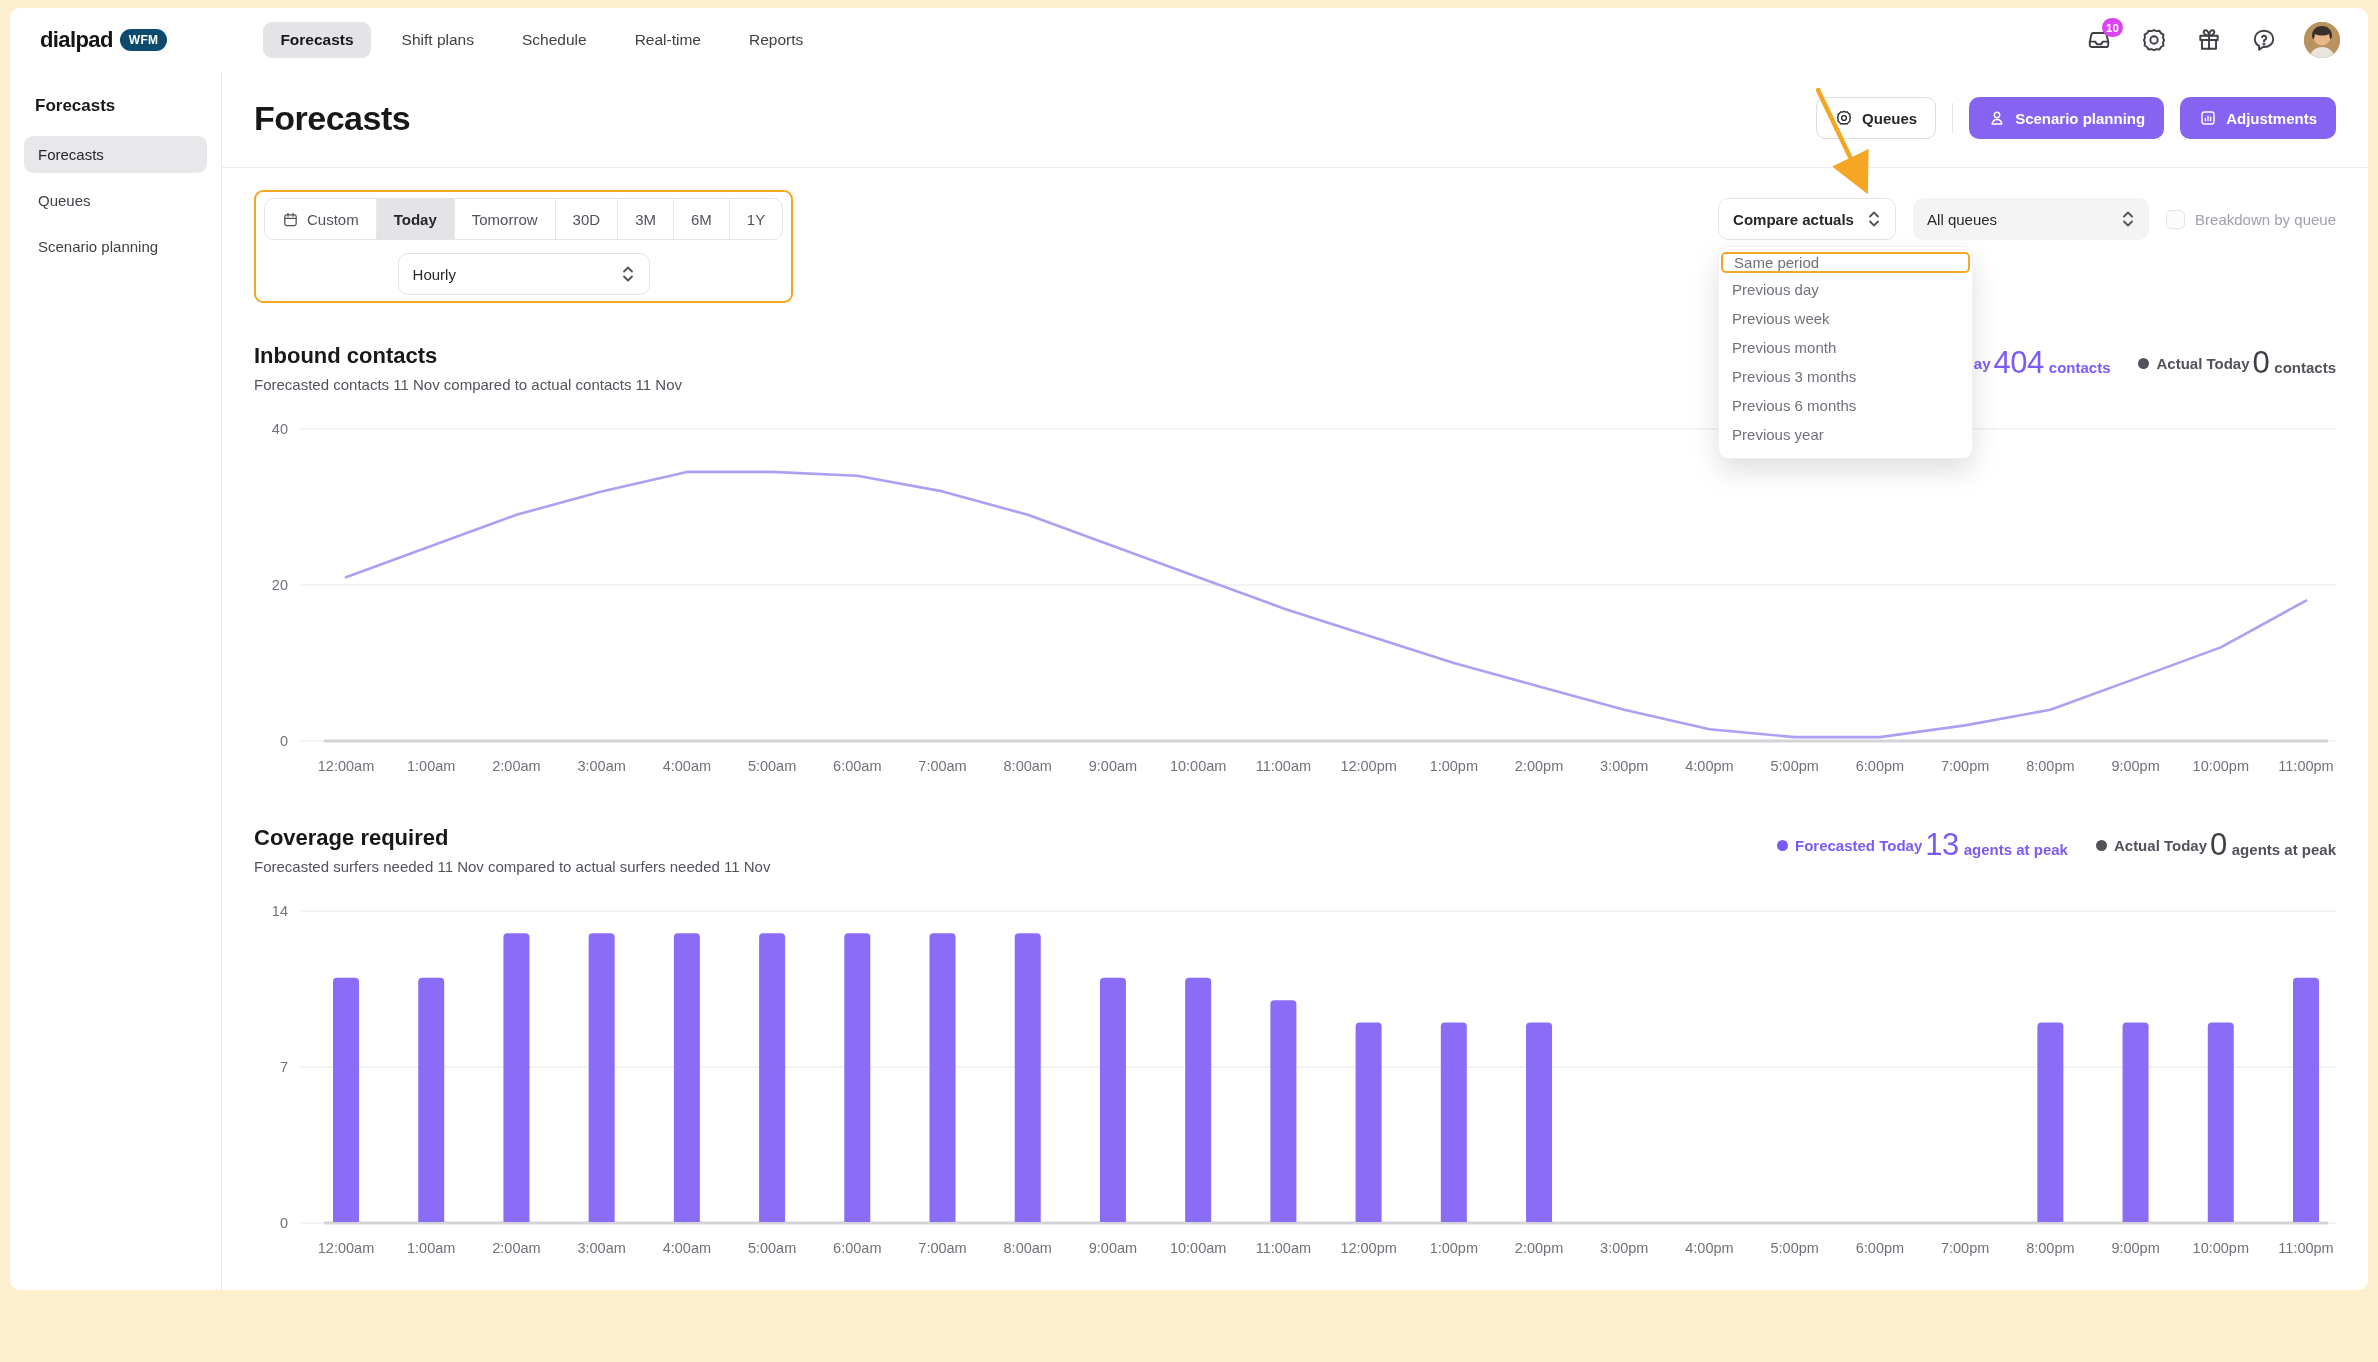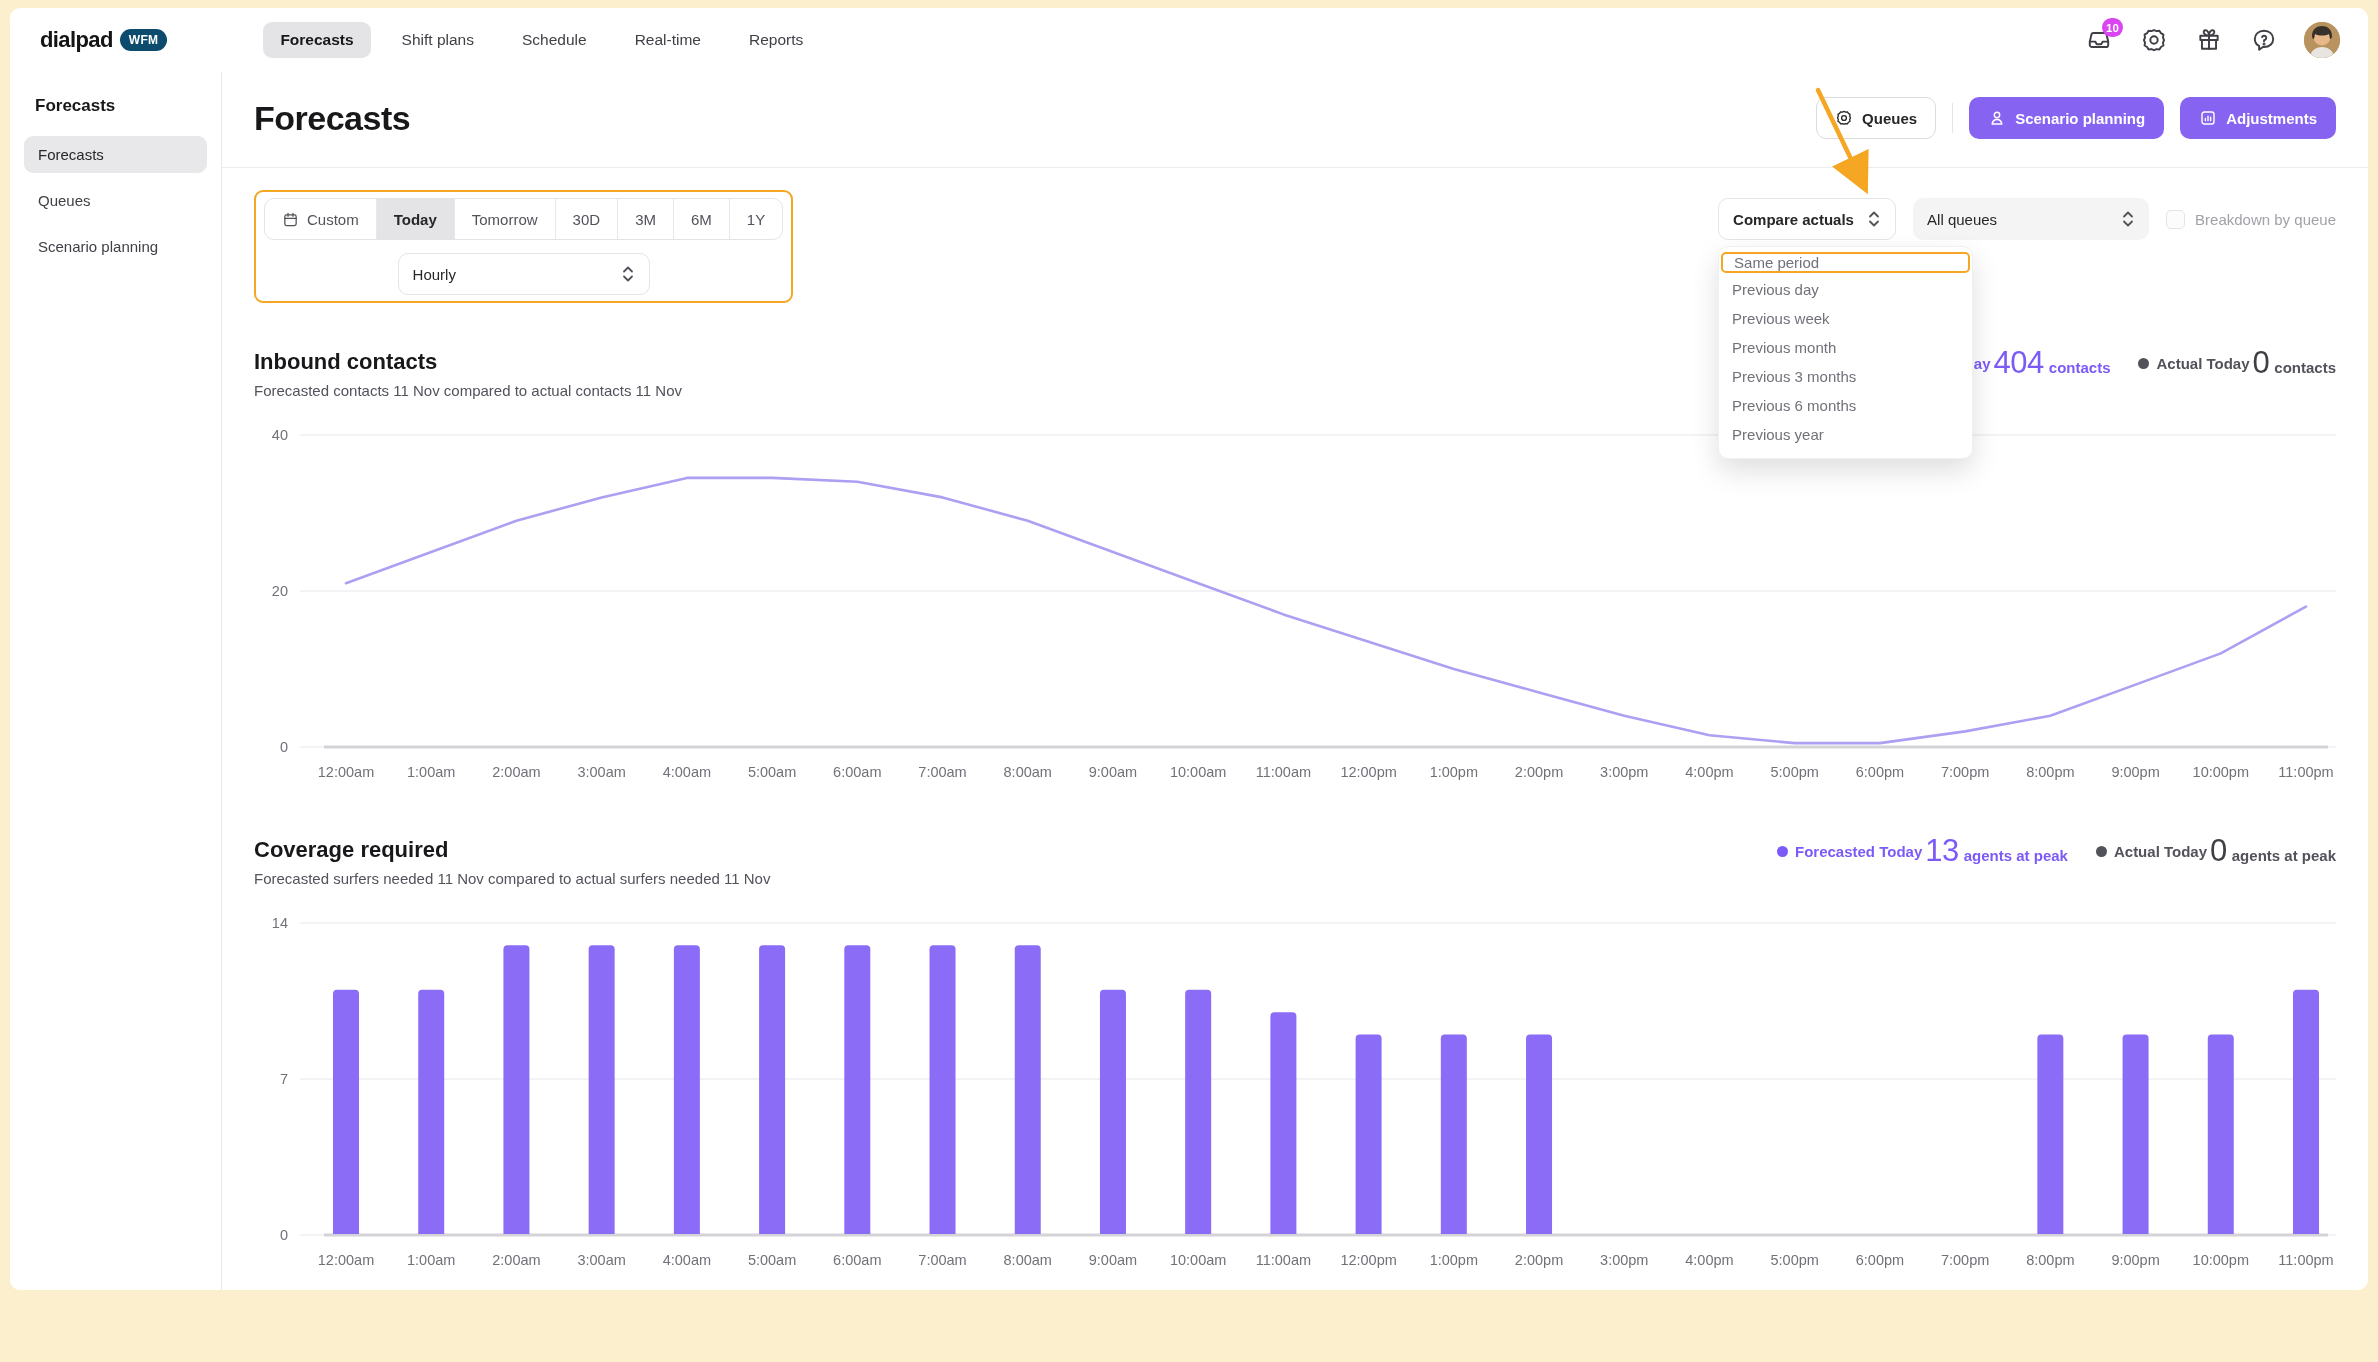--- a/index.html
+++ b/index.html
@@ -66,21 +66,21 @@
   .menu { position:absolute; top:48px; left:0; width:255px; background:#fff; border:1px solid #f0f0f2; border-radius:10px; box-shadow:0 12px 28px rgba(0,0,0,.13); padding:4px 0 9px; z-index:30; }
   .menu-item { padding:6px 13px; font-size:15px; color:#71717a; cursor:pointer; }
   .menu-item.highlight { border:2.5px solid #F5A623; border-radius:5px; margin:1px 2px 2px; padding:0 11px; }
 
   
   .annot-arrow { position:absolute; left:92px; top:-112px; width:100px; height:112px; pointer-events:none; z-index:31; }
 
   
   .section { margin-top:40px; }
   .section-head { display:flex; align-items:flex-start; }
-  .section-title { font-size:22px; font-weight:700; color:#18181b;margin-top:6px; }
+  .section-title { font-size:22px; font-weight:700; color:#18181b; }
   .section-sub { font-size:15px; color:#52525b; margin-top:7px; }
   .legend { margin-left:auto; display:flex; gap:28px; margin-top:2px; }
   .stat { display:flex; gap:3px; }
   .stat-top { display:flex; align-items:center; gap:7px; font-size:15px; font-weight:700; }
   .dot { width:11px; height:11px; border-radius:50%; }
   .stat-val { font-size:31px; font-weight:400; letter-spacing:-0.5px; }
   .stat-unit { font-size:15px; font-weight:700; margin-left:5px; }
   .stat-purple .stat-top, .stat-purple .stat-val, .stat-purple .stat-unit { color:#7B5AF7; }
   .stat-gray .stat-top { color:#52525b; }
   .stat-gray .stat-val { color:#3f3f46; } .stat-gray .stat-unit { color:#52525b; }

